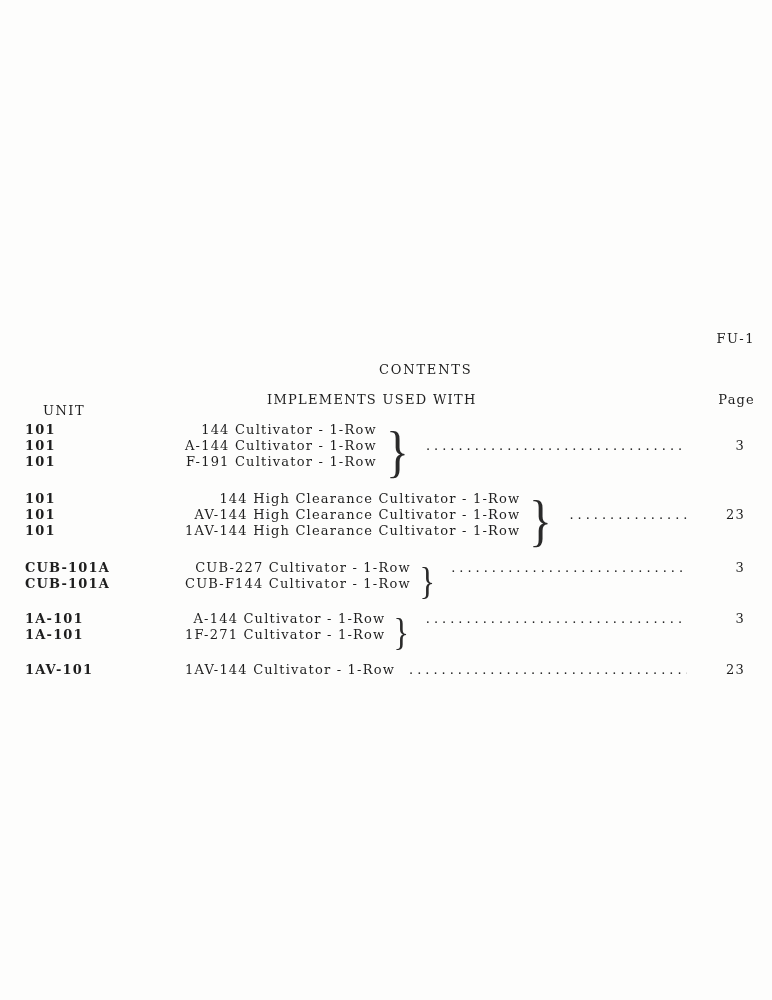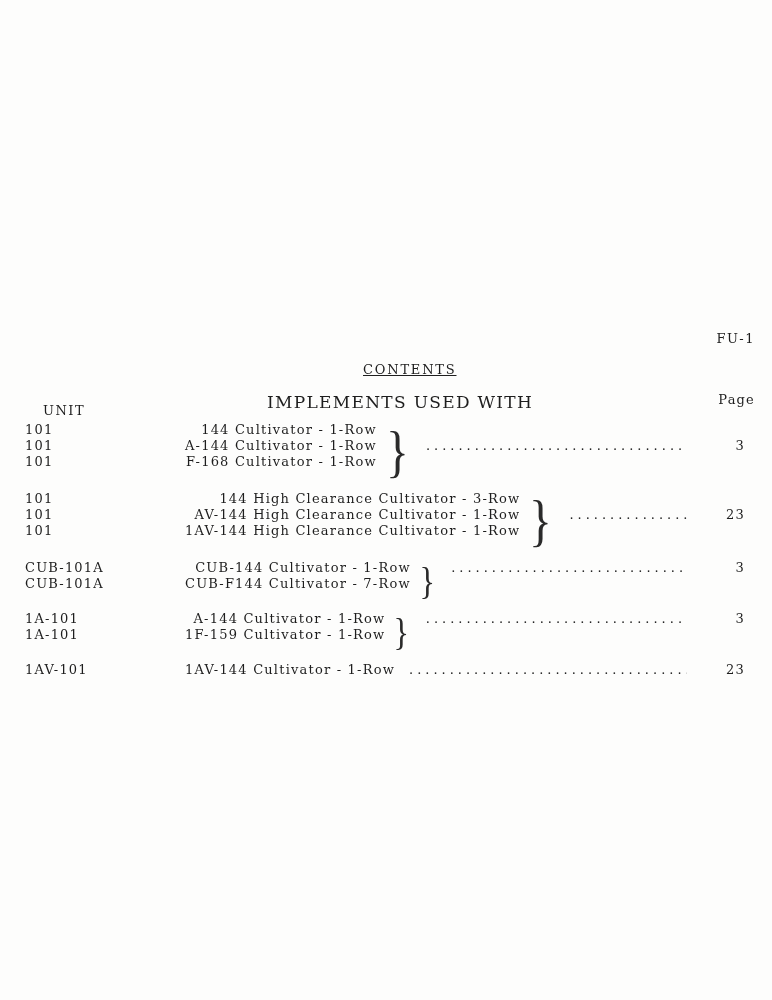--- a/index.html
+++ b/index.html
@@ -12,47 +12,47 @@
   }
   .page {
     position: relative;
     width: 772px; height: 1000px; border-radius: 10px;
   }
   .doc-ref {
     position: absolute; top: 331px; right: 17px;
     font-size: 13px; letter-spacing: 1.5px;
   }
   .title {
-    position: absolute; top: 362px; left: 363px;
-    font-size: 13px; letter-spacing: 1.8px; text-decoration: underline;
+    position: absolute; top: 362px; left: 379px;
+    font-size: 13px; letter-spacing: 1.8px;
   }
   .h-unit {
     position: absolute; top: 392px; left: 43px;
     font-size: 13px; letter-spacing: 1.5px; margin-top: 11px;
   }
   .h-impl {
     position: absolute; top: 392px; left: 267px;
-    font-size: 17px; letter-spacing: 1.3px;
+    font-size: 13px; letter-spacing: 1.3px;
   }
   .h-page {
     position: absolute; top: 392px; right: 17px;
     font-size: 13px; letter-spacing: 1.2px; text-align: center;
   }
   .toc {
     position: absolute; top: 422px; left: 25px; right: 27px;
   }
   .group {
     display: flex;
     align-items: flex-start;
     margin-bottom: 13px;
     font-size: 13px;
     letter-spacing: 1.2px;
     line-height: 16px;
   }
-  .units { width: 160px; flex: 0 0 160px; }
+  .units { width: 160px; flex: 0 0 160px; font-weight: bold; }
   .impls { flex: 0 0 auto; white-space: nowrap; text-align: right; }
   .cell  { height: 16px; }
   .brace {
     flex: 0 0 auto;
     align-self: center;
     font-family: "Liberation Serif", serif;
     font-weight: normal;
     color: #2a2a2a;
     margin-left: 7px;
     transform: translateY(2px) scaleX(0.85);
@@ -85,62 +85,62 @@
   <div class="toc" id="toc">
       <div class="group">
         <div class="units">
           <div class="cell">101</div>
           <div class="cell">101</div>
           <div class="cell">101</div>
         </div>
         <div class="impls">
           <div class="cell">144 Cultivator - 1-Row</div>
           <div class="cell">A-144 Cultivator - 1-Row</div>
-          <div class="cell">F-168 Cultivator - 1-Row</div>
+          <div class="cell">F-191 Cultivator - 1-Row</div>
         </div>
         <div class="brace" style="font-size: 56px;">}</div>
         <div class="leader" style="margin-top: 16px;">................................................................................</div>
         <div class="pagenum" style="margin-top: 16px;">3</div>
       </div>
       <div class="group">
         <div class="units">
           <div class="cell">101</div>
           <div class="cell">101</div>
           <div class="cell">101</div>
         </div>
         <div class="impls">
-          <div class="cell">144 High Clearance Cultivator - 3-Row</div>
+          <div class="cell">144 High Clearance Cultivator - 1-Row</div>
           <div class="cell">AV-144 High Clearance Cultivator - 1-Row</div>
           <div class="cell">1AV-144 High Clearance Cultivator - 1-Row</div>
         </div>
         <div class="brace" style="font-size: 56px;">}</div>
         <div class="leader" style="margin-top: 16px;">................................................................................</div>
         <div class="pagenum" style="margin-top: 16px;">23</div>
       </div>
       <div class="group">
         <div class="units">
           <div class="cell">CUB-101A</div>
           <div class="cell">CUB-101A</div>
         </div>
         <div class="impls">
-          <div class="cell">CUB-144 Cultivator - 1-Row</div>
-          <div class="cell">CUB-F144 Cultivator - 7-Row</div>
+          <div class="cell">CUB-227 Cultivator - 1-Row</div>
+          <div class="cell">CUB-F144 Cultivator - 1-Row</div>
         </div>
         <div class="brace" style="font-size: 38px;">}</div>
         <div class="leader" style="margin-top: 0px;">................................................................................</div>
         <div class="pagenum" style="margin-top: 0px;">3</div>
       </div>
       <div class="group">
         <div class="units">
           <div class="cell">1A-101</div>
           <div class="cell">1A-101</div>
         </div>
         <div class="impls">
           <div class="cell">A-144 Cultivator - 1-Row</div>
-          <div class="cell">1F-159 Cultivator - 1-Row</div>
+          <div class="cell">1F-271 Cultivator - 1-Row</div>
         </div>
         <div class="brace" style="font-size: 38px;">}</div>
         <div class="leader" style="margin-top: 0px;">................................................................................</div>
         <div class="pagenum" style="margin-top: 0px;">3</div>
       </div>
       <div class="group">
         <div class="units">
           <div class="cell">1AV-101</div>
         </div>
         <div class="impls">

